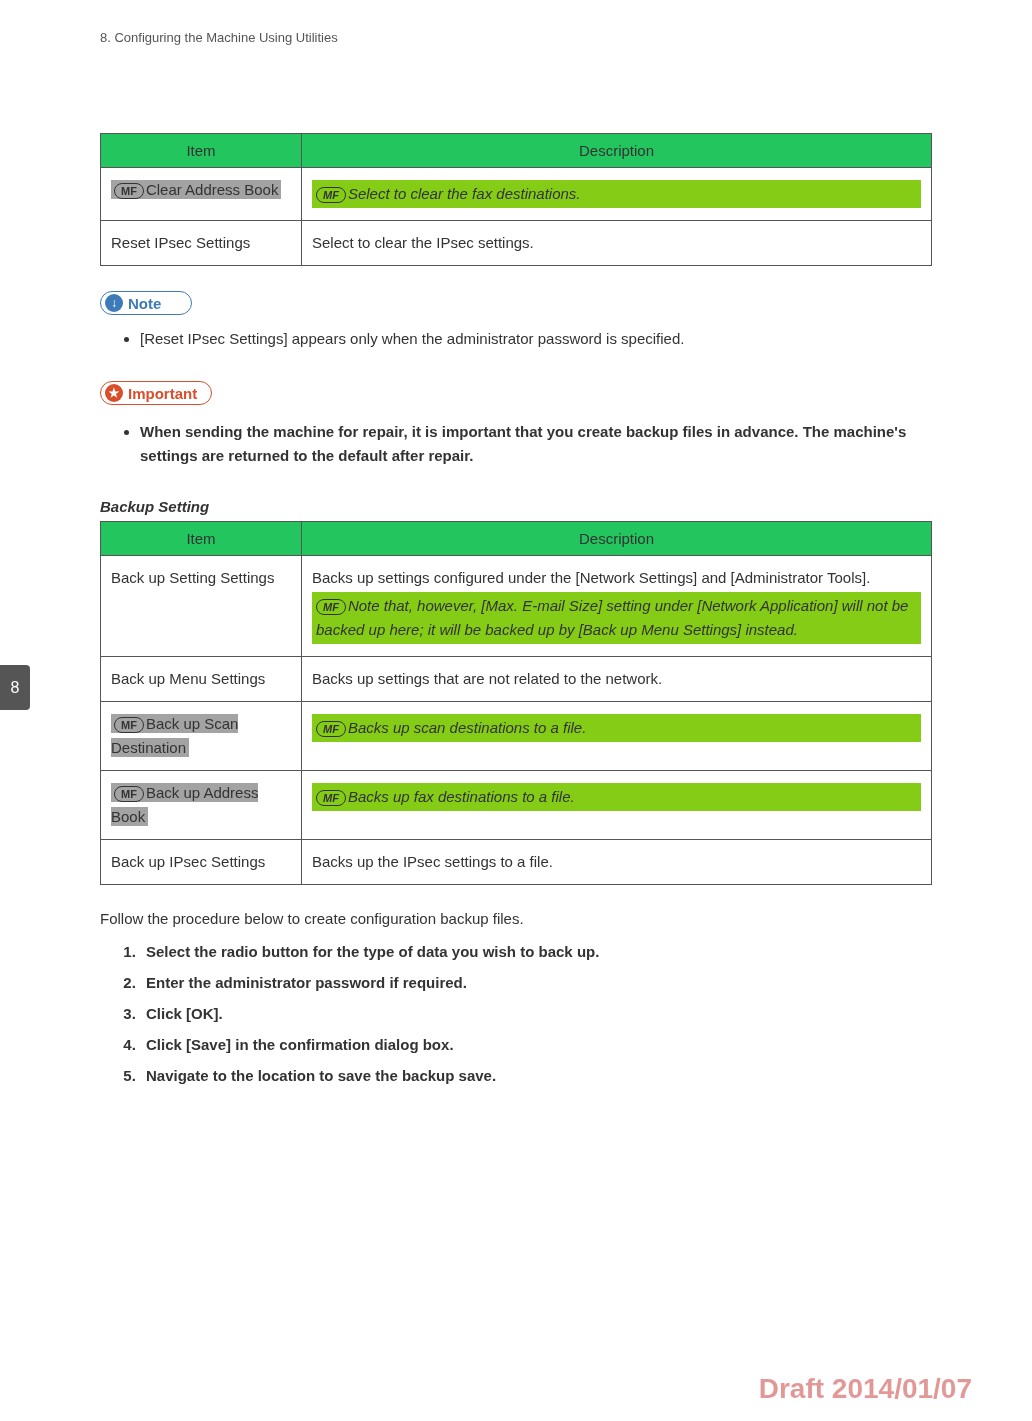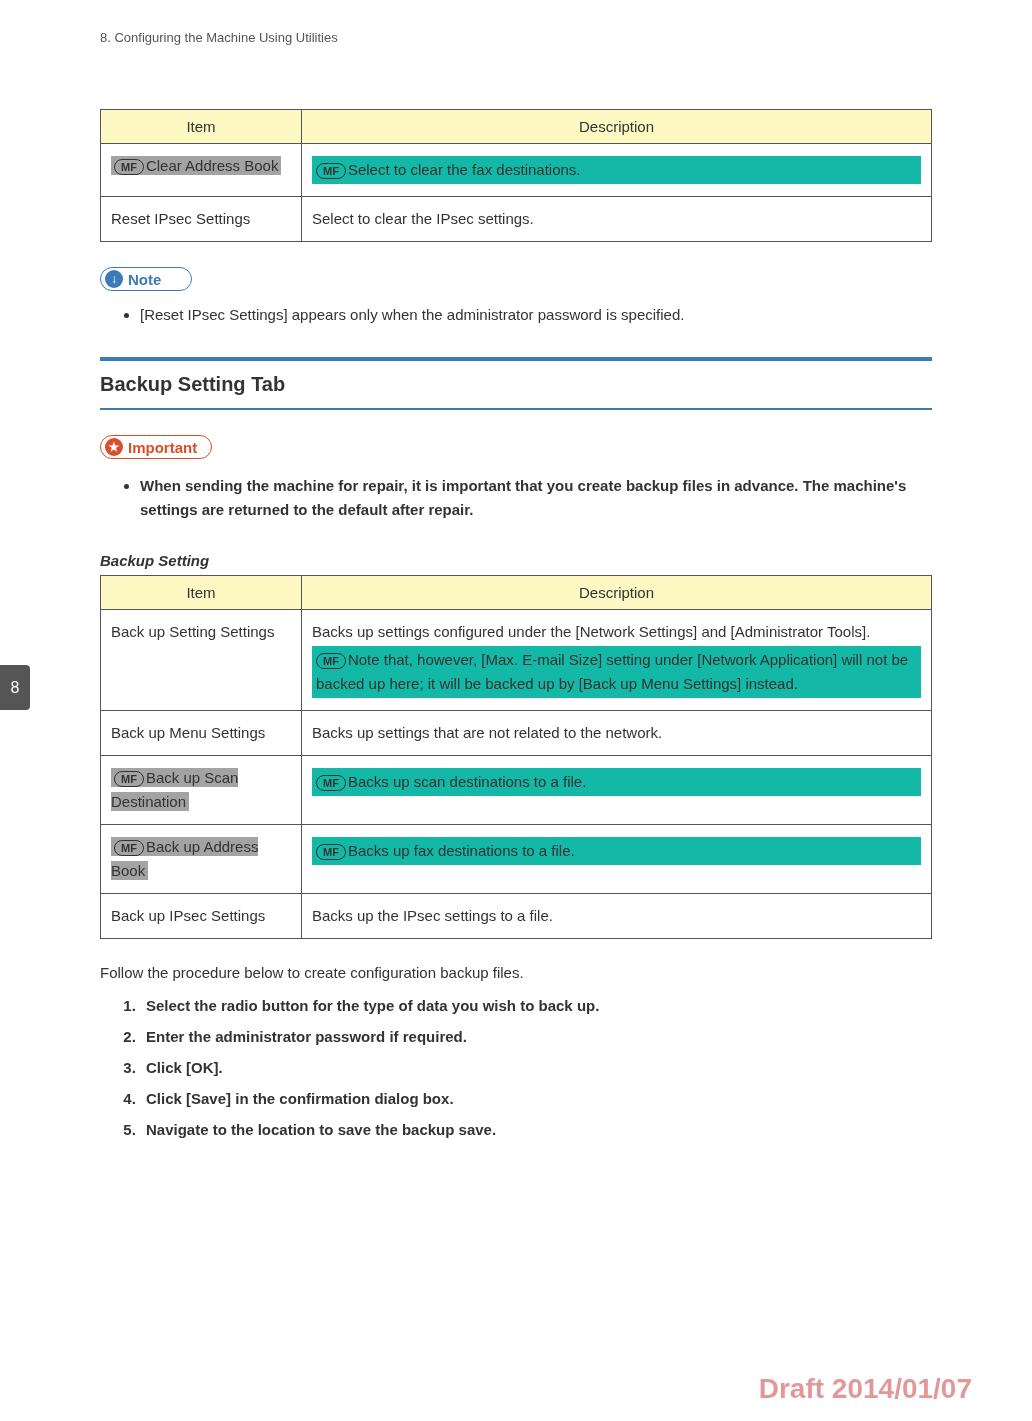--- a/index.html
+++ b/index.html
@@ -12,21 +12,21 @@
     }
     .page {
       padding: 30px 100px 30px 100px;
       position: relative;
       min-height: 1421px;
       box-sizing: border-box;
     }
     .header {
       font-size: 13px;
       color: #555;
-      margin-bottom: 64px;
+      margin-bottom: 88px;
     }
     .chapter-tab {
       position: absolute;
       left: 0;
       top: 665px;
       width: 30px;
       height: 45px;
       background: #555;
       color: #fff;
       display: flex;
@@ -34,21 +34,21 @@
       justify-content: center;
       font-size: 16px;
       border-radius: 0 4px 4px 0;
     }
     table.setting-table {
       width: 100%;
       border-collapse: collapse;
       margin-bottom: 25px;
     }
     table.setting-table th {
-      background: #fef9c3;
+      background: #22c55e;
       border: 1px solid #555;
       padding: 8px 10px;
       font-weight: normal;
       text-align: center;
       font-size: 15px;
     }
     table.setting-table td {
       border: 1px solid #555;
       padding: 10px 10px;
       vertical-align: top;
@@ -63,24 +63,25 @@
       border: 1.5px solid #333;
       border-radius: 50px;
       padding: 0px 6px;
       font-size: 11px;
       font-weight: bold;
       vertical-align: middle;
       margin-right: 2px;
       line-height: 1.3;
     }
     .mf-line {
-      background: #14b8a6;
+      background: #84cc16;
       display: block;
       padding: 2px 4px;
       margin: 2px 0;
+      font-style: italic;
     }
     .mf-inline {
       background: #a3a3a3;
       padding: 1px 3px;
     }
     .note-label {
       display: inline-flex;
       align-items: center;
       border: 1.5px solid #3c7bb8;
       border-radius: 50px;
@@ -220,21 +221,20 @@
   
   <div class="note-label">
     <span class="note-icon">↓</span>
     <span>Note</span>
   </div>
   <ul class="bullet">
     <li>[Reset IPsec Settings] appears only when the administrator password is specified.</li>
   </ul>
 
   
-  <div class="section-heading">Backup Setting Tab</div>
 
   
   <div class="important-label">
     <span class="important-icon">★</span>
     <span>Important</span>
   </div>
   <ul class="bullet bold">
     <li>When sending the machine for repair, it is important that you create backup files in advance. The machine's settings are returned to the default after repair.</li>
   </ul>
 

